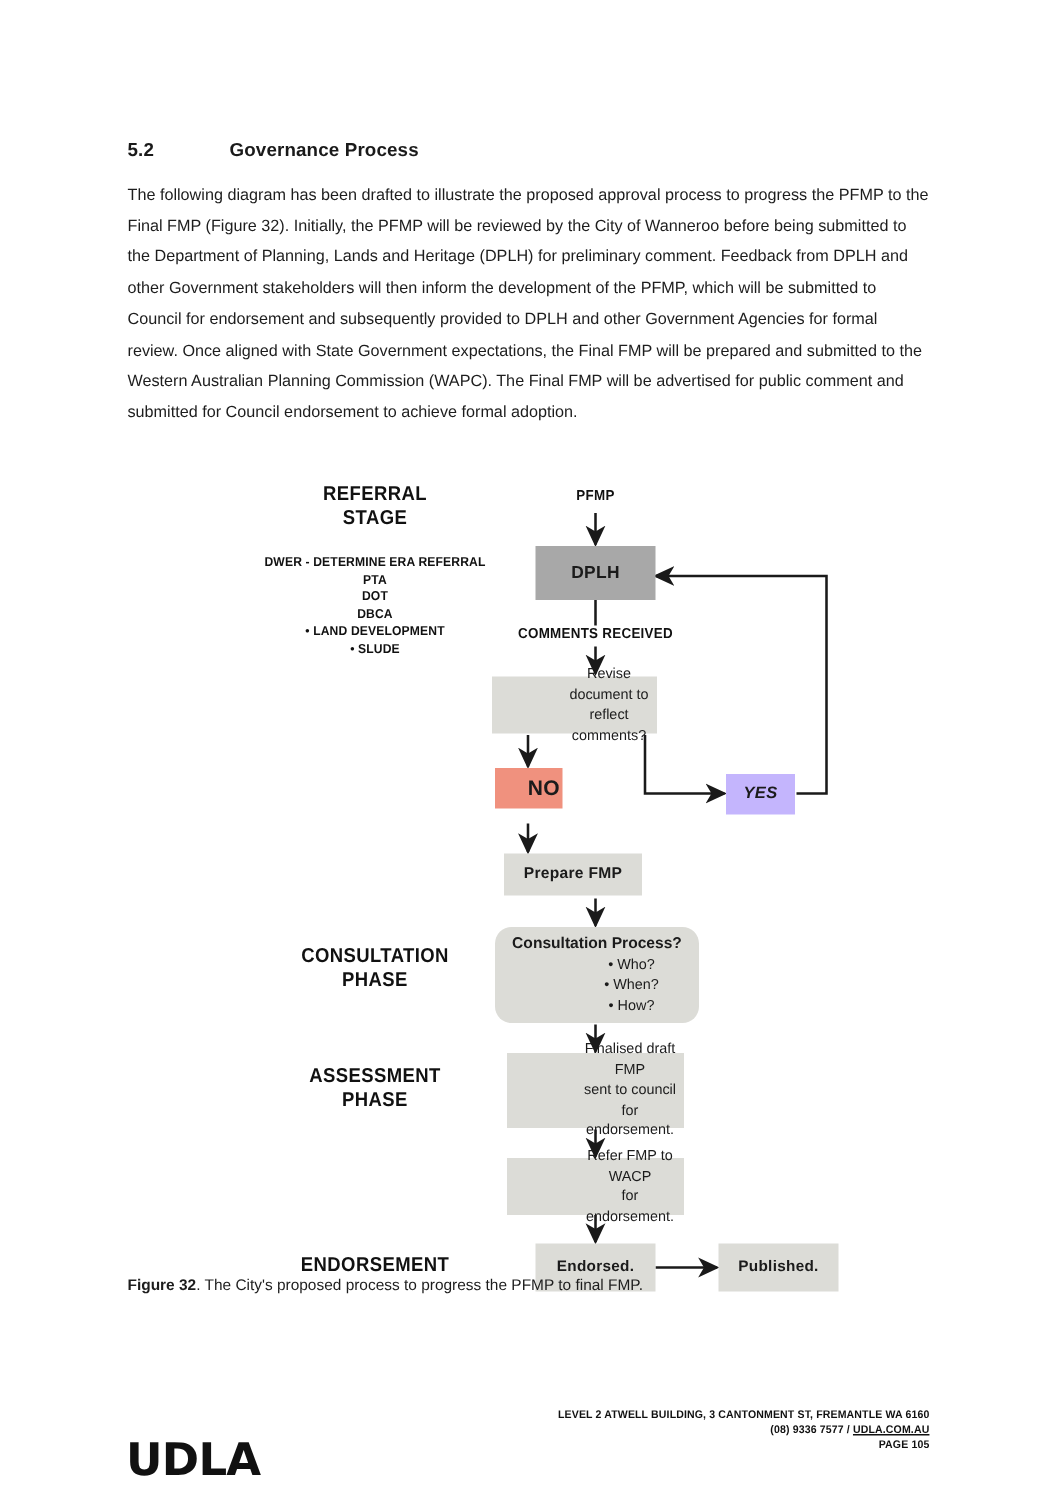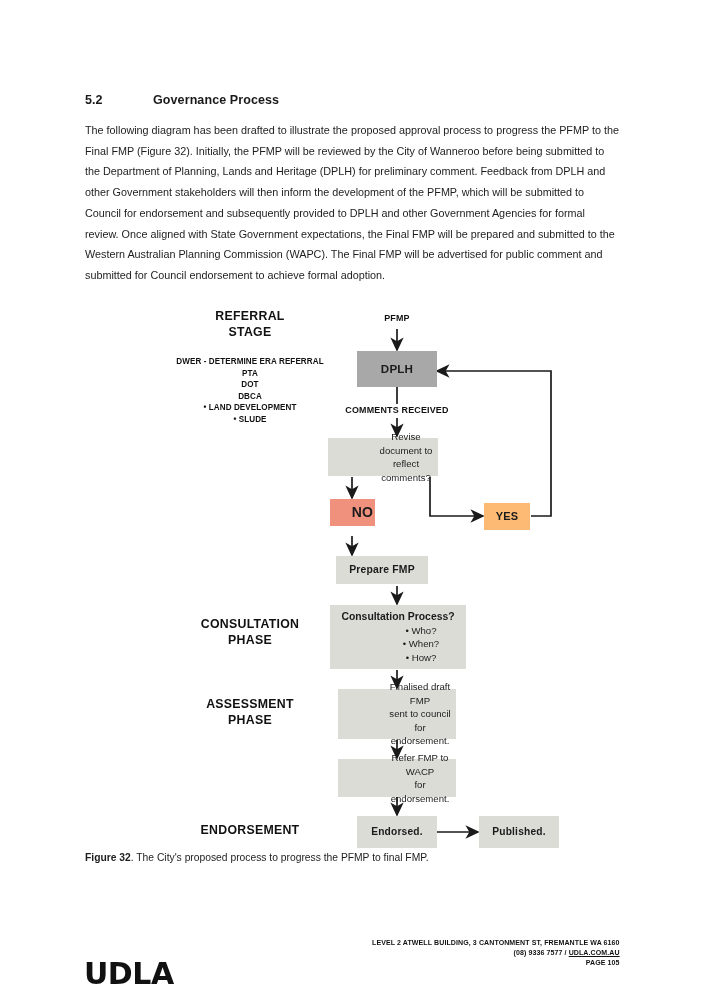--- a/index.html
+++ b/index.html
@@ -40,21 +40,21 @@
     font-size: 10.8px;
     line-height: 20.7px;
     color: #1d1d1d;
     text-align: left;
   }
 
   
   .diagram {
     position: absolute;
     left: 0;
-    top: 300px;
+    top: 313px;
     width: 635px;
     height: 550px;
   }
   .diagram > * { position: absolute; }
 
   .stage-label {
     font-family: "Liberation Sans Narrow", "Liberation Sans", sans-serif;
     font-weight: bold;
     font-size: 13.4px;
     letter-spacing: 0.3px;
@@ -90,21 +90,21 @@
     display: flex;
     align-items: center;
     justify-content: center;
     text-align: center;
     font-size: 9.6px;
     line-height: 13.5px;
     color: #1b1b1b;
   }
   .box-grey   { background: #dcdcd7; }
   .box-dark   { background: #a8a8a8; }
-  .box-green  { background: #fdba74; }
+  .box-green  { background: #c4b5fd; font-style: italic; }
   .box-red    { background: #f0917e; }
 
   .box-strong {
     font-weight: bold;
     font-family: "Liberation Sans Narrow", "Liberation Sans", sans-serif;
     letter-spacing: 0.2px;
   }
   .box .inner { width: 100%; }
   .box .inner .ttl { font-weight: bold; display: block; }
   .box .inner .sub { display: block; margin-left: 46px; }
@@ -229,21 +229,21 @@
       <span class="sub">reflect comments?</span>
     </span>
   </div>
 
   <div class="box box-red box-strong" style="left:330px; top:199px; width:45px; height:27px; font-size:14px;padding-left:20px;">NO</div>
 
   <div class="box box-green box-strong" style="left:484px; top:203px; width:46px; height:27px; font-size:11px;">YES</div>
 
   <div class="box box-grey box-strong" style="left:336px; top:256px; width:92px; height:28px; font-size:10.4px;">Prepare FMP</div>
 
-  <div class="box box-grey" style="left:330px; top:305px; width:136px; height:64px;">
+  <div class="box box-grey" style="left:330px; top:305px; width:136px; height:64px;border-radius:11px;">
     <span class="inner">
       <span class="ttl" style="font-family:'Liberation Sans Narrow','Liberation Sans',sans-serif; font-size:10.4px;">Consultation Process?</span>
       <span class="sub">• Who?</span>
       <span class="sub">• When?</span>
       <span class="sub">• How?</span>
     </span>
   </div>
 
   <div class="box box-grey" style="left:338px; top:459px; width:118px; height:38px;">
     <span class="inner">

